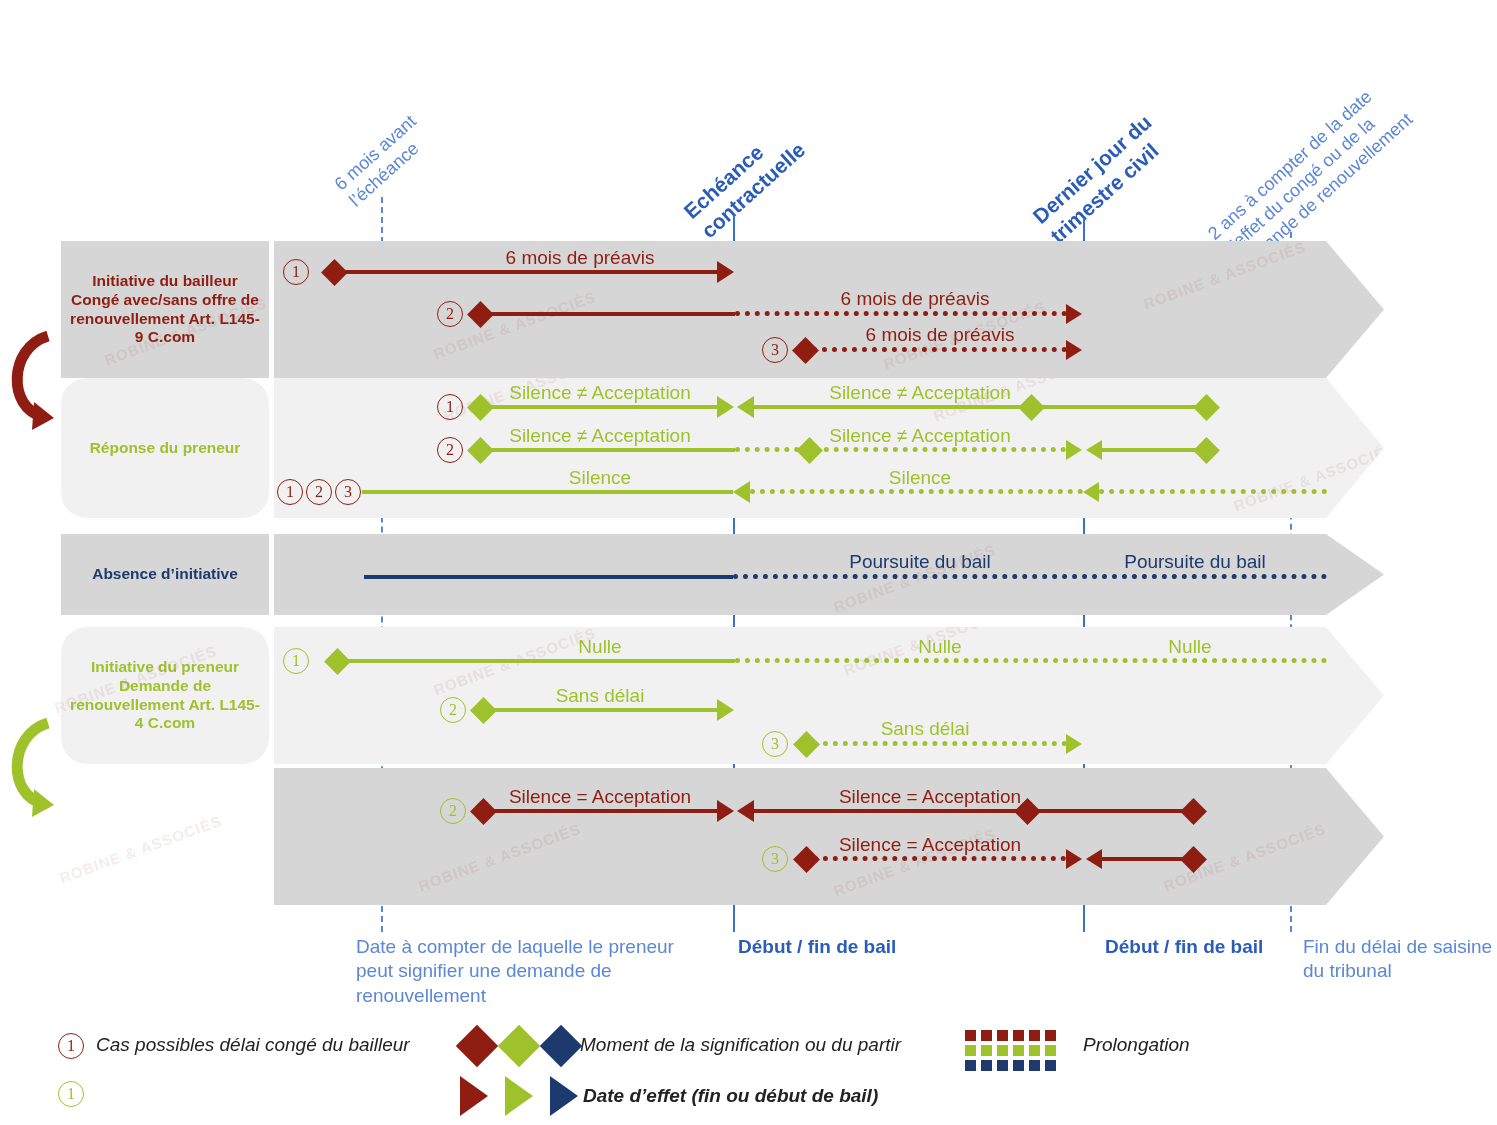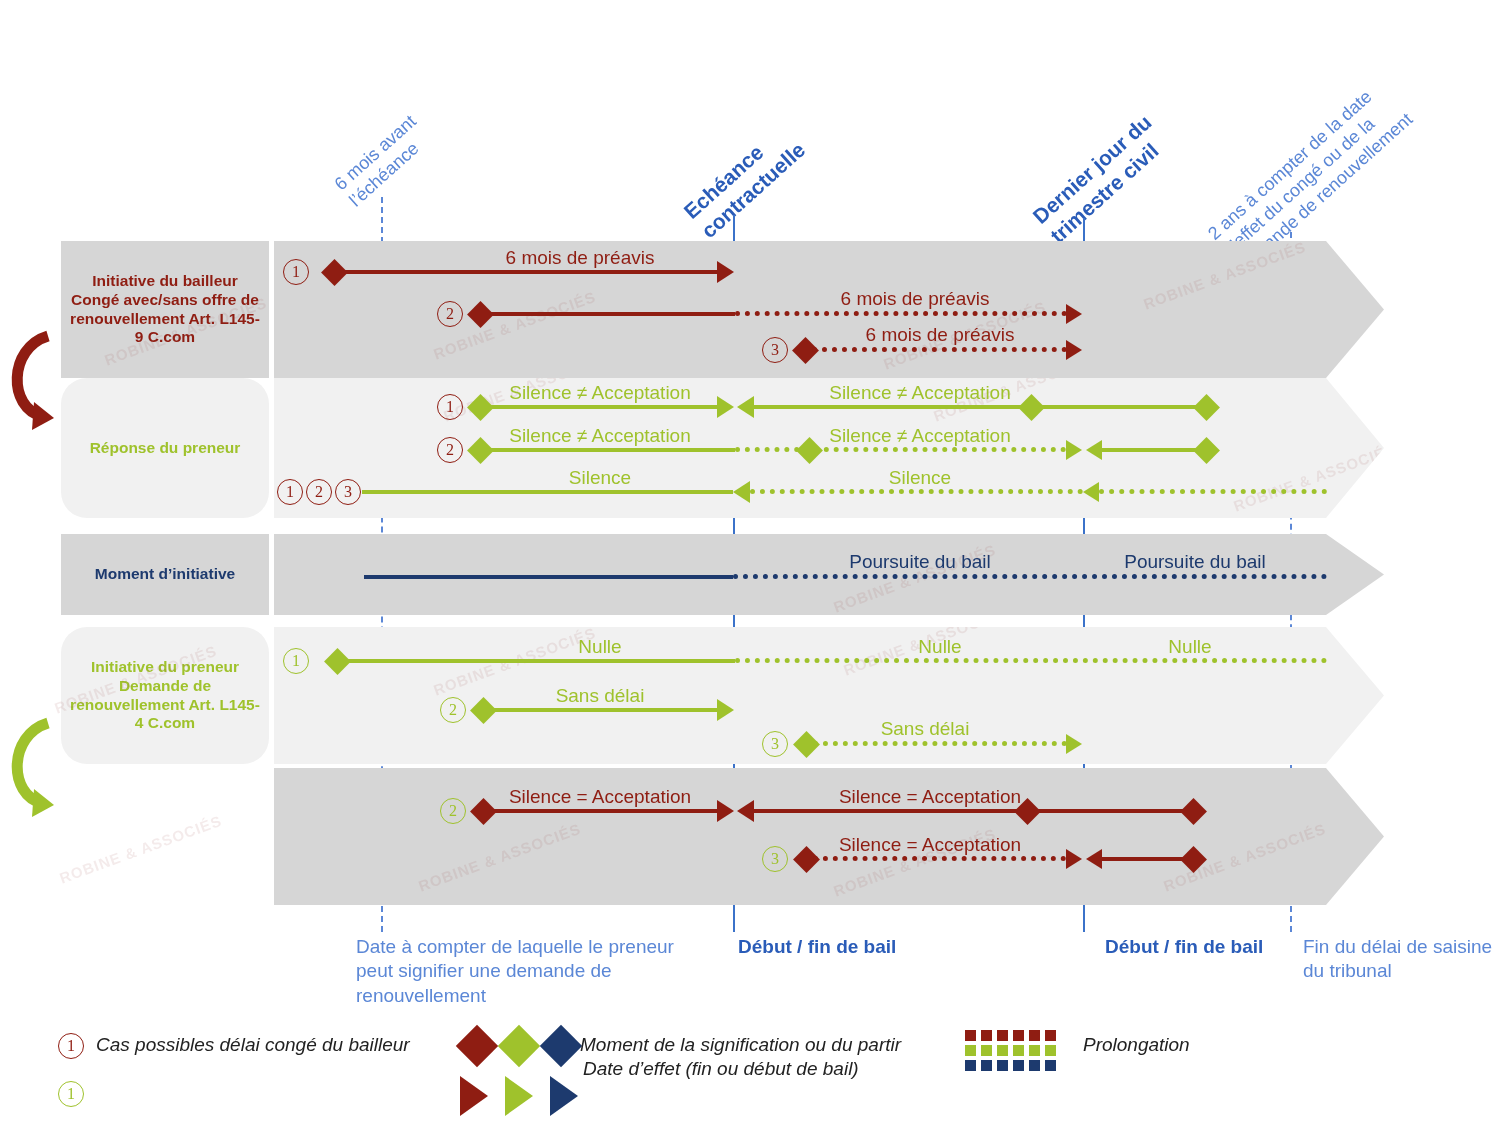--- a/index.html
+++ b/index.html
@@ -239,21 +239,21 @@
   <div class="seg solid" style="left:362px;top:490px;width:371px;border-top-width:4px;border-top-color:#9fc22c;"></div>
   <div class="cap" style="left:733px;top:481px;border-top:11px solid transparent;border-bottom:11px solid transparent;border-right:17px solid #9fc22c;"></div>
   <div class="segcap" style="left:490px;top:467px;width:220px;color:#9fc22c;">Silence</div>
 
   <div class="seg dotted" style="left:750px;top:489px;width:333px;border-top-width:5px;border-top-color:#9fc22c;"></div>
   <div class="cap" style="left:1083px;top:482px;border-top:10px solid transparent;border-bottom:10px solid transparent;border-right:16px solid #9fc22c;"></div>
   <div class="seg dotted" style="left:1099px;top:489px;width:228px;border-top-width:5px;border-top-color:#9fc22c;"></div>
   <div class="segcap" style="left:820px;top:467px;width:200px;color:#9fc22c;">Silence</div>
 
   <div class="labelbox lb-dark" style="left:45px;top:534px;width:208px;height:81px;color:#1d3a6e;">
-    <span>Moment d’initiative</span>
+    <span>Absence d’initiative</span>
   </div>
   <div class="band band-dark" style="left:274px;top:534px;width:1110px;height:81px;">
     <div class="wm" style="left:560px;top:65px;">ROBINE &amp; ASSOCIÉS</div>
   </div>
 
   <div class="seg solid" style="left:364px;top:575px;width:369px;border-top-width:4px;border-top-color:#1d3a6e;"></div>
   <div class="seg dotted" style="left:733px;top:574px;width:594px;border-top-width:5px;border-top-color:#1d3a6e;"></div>
   <div class="segcap" style="left:790px;top:551px;width:260px;color:#1d3a6e;">Poursuite du bail</div>
   <div class="segcap" style="left:1065px;top:551px;width:260px;color:#1d3a6e;">Poursuite du bail</div>
 
@@ -355,21 +355,21 @@
     </div>
 
   <div class="legdia" style="left:462px;top:1031px;background:#8f1d12;"></div>
   <div class="legdia" style="left:504px;top:1031px;background:#9fc22c;"></div>
   <div class="legdia" style="left:546px;top:1031px;background:#1d3a6e;"></div>
   <div class="legtext" style="left:580px;top:1034px;">Moment de la signification ou du partir</div>
 
   <div class="legtri" style="left:460px;top:1076px;border-top:20px solid transparent;border-bottom:20px solid transparent;border-left:28px solid #8f1d12;"></div>
   <div class="legtri" style="left:505px;top:1076px;border-top:20px solid transparent;border-bottom:20px solid transparent;border-left:28px solid #9fc22c;"></div>
   <div class="legtri" style="left:550px;top:1076px;border-top:20px solid transparent;border-bottom:20px solid transparent;border-left:28px solid #1d3a6e;"></div>
-  <div class="legtext" style="left:583px;top:1058px;">Date d’effet (fin ou début de bail)</div>
+  <div class="legtext" style="left:583px;top:1085px;font-weight:bold;">Date d’effet (fin ou début de bail)</div>
 
   <div class="abs" style="left:965px;top:1030px;width:100px;height:42px;">
     <div class="legsq" style="left:0px;top:0px;background:#8f1d12;"></div>
     <div class="legsq" style="left:16px;top:0px;background:#8f1d12;"></div>
     <div class="legsq" style="left:32px;top:0px;background:#8f1d12;"></div>
     <div class="legsq" style="left:48px;top:0px;background:#8f1d12;"></div>
     <div class="legsq" style="left:64px;top:0px;background:#8f1d12;"></div>
     <div class="legsq" style="left:80px;top:0px;background:#8f1d12;"></div>
     <div class="legsq" style="left:0px;top:15px;background:#9fc22c;"></div>
     <div class="legsq" style="left:16px;top:15px;background:#9fc22c;"></div>

